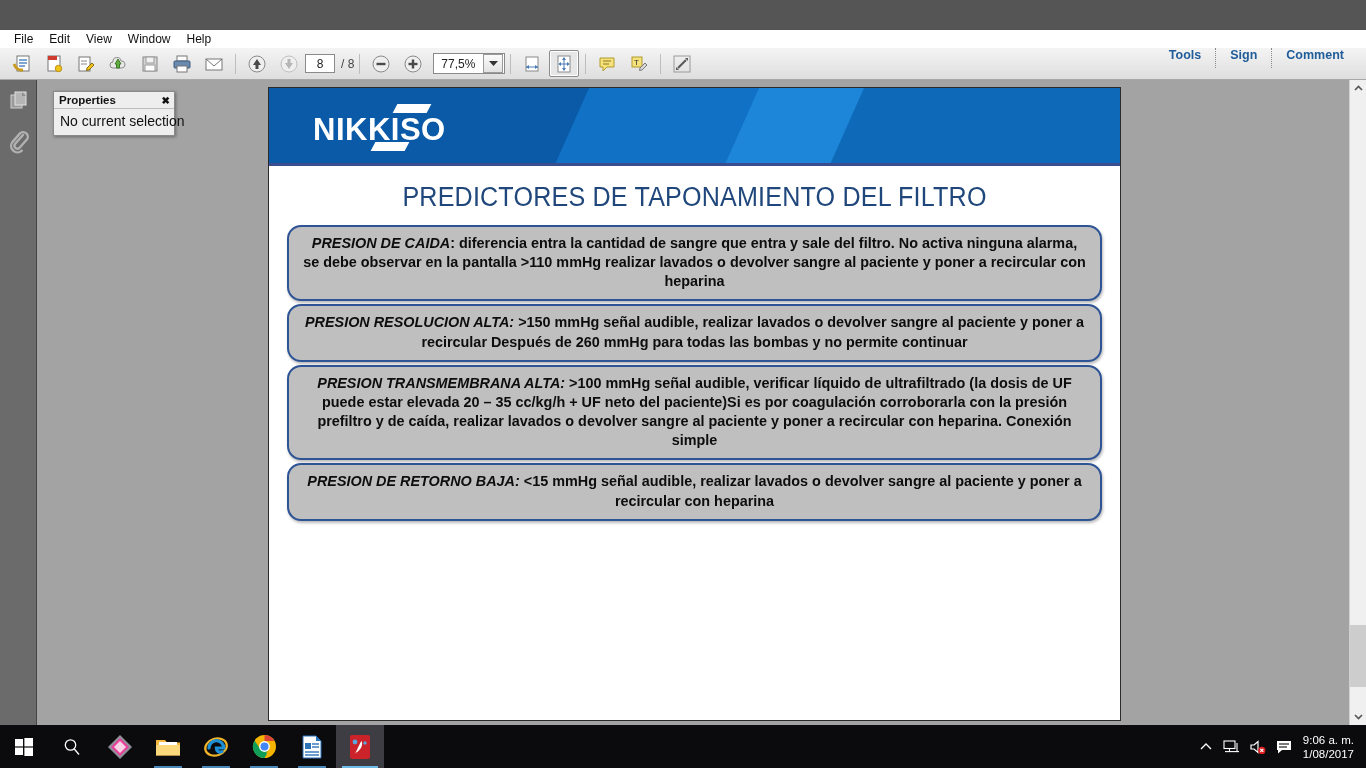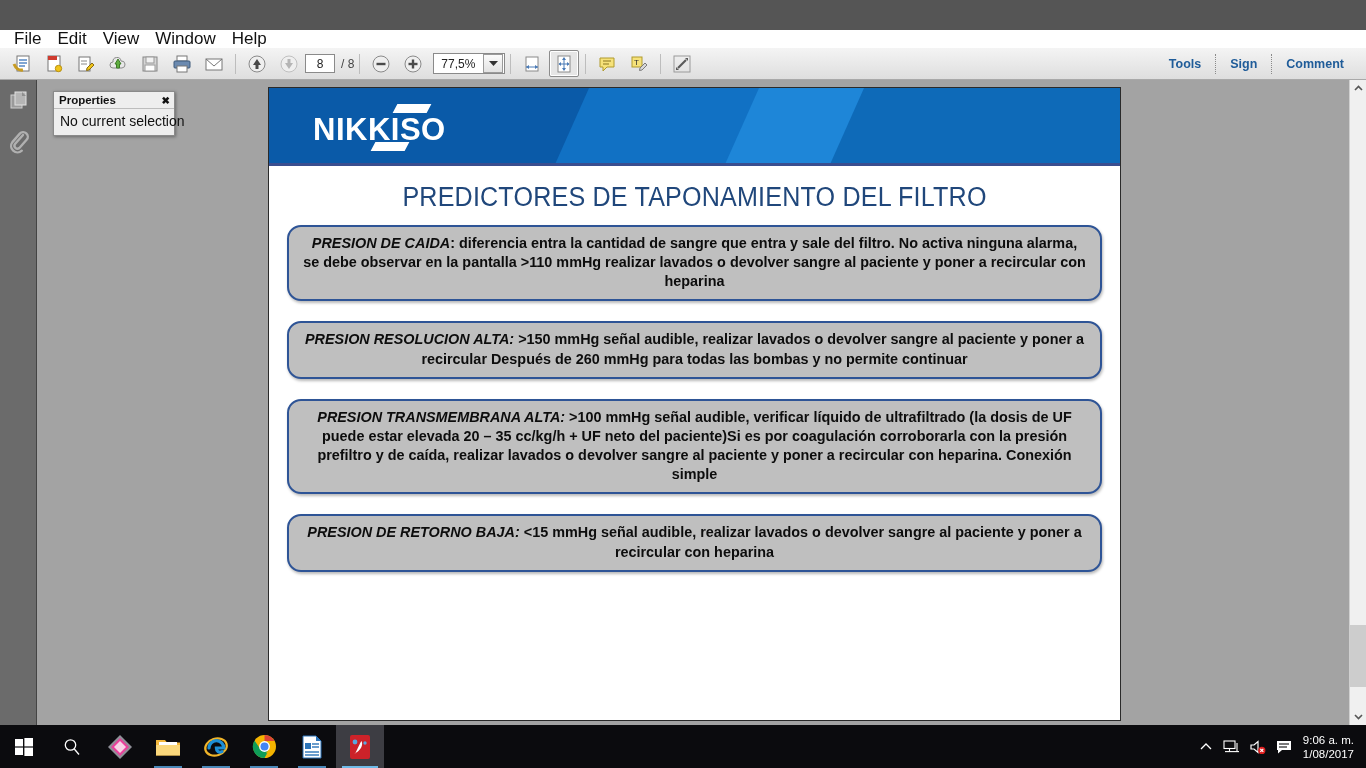--- a/index.html
+++ b/index.html
@@ -16,39 +16,39 @@
   .tb-icon::after{content:"";position:absolute;left:3px;top:8px;width:10px;height:2px;background:#c9322a;
                   box-shadow:0 3px 0 #c9322a,0 6px 0 #c9322a;}
   .tb-title{font-size:12.5px;color:#1a1a1a;white-space:nowrap;}
   .wincontrols{position:absolute;right:0;top:0;height:30px;display:flex;}
   .wc{width:46px;height:30px;display:flex;align-items:center;justify-content:center;}
   .wc svg{display:block;}
 
   
   .menubar{position:absolute;left:0;top:30px;width:1366px;height:18px;background:#ffffff;
            display:flex;align-items:center;padding-left:6px;box-sizing:border-box;}
-  .menu-item{font-size:17px;color:#111;padding:1px 8px;cursor:default;}
+  .menu-item{font-size:12px;color:#111;padding:1px 8px;cursor:default;}
 
   
   .toolbar{position:absolute;left:0;top:48px;width:1366px;height:31px;
            background:linear-gradient(to bottom,#f4f4f4 0%,#e9e9e9 50%,#dedede 100%);
            border-bottom:1px solid #a9a9a9;display:flex;align-items:center;}
   .tool{width:30px;height:27px;margin:0 1px;display:flex;align-items:center;justify-content:center;
         border:1px solid transparent;border-radius:2px;box-sizing:border-box;}
   .tool.sel{background:#e6e6e6;border:1px solid #8c8c8c;box-shadow:inset 0 0 0 1px #fff;}
   .tsep{width:1px;height:20px;background:#bdbdbd;margin:0 5px;}
   .pagebox{width:30px;height:19px;border:1px solid #8a8a8a;background:#fff;font-size:12px;
            color:#222;text-align:center;line-height:19px;box-sizing:border-box;}
   .pagetot{font-size:12px;color:#444;margin-left:6px;white-space:nowrap;}
   .zoombox{height:21px;border:1px solid #8a8a8a;background:#fff;display:flex;align-items:center;
            margin-left:4px;box-sizing:border-box;}
   .zoomval{width:48px;text-align:center;font-size:12px;color:#222;}
   .zoomarrow{width:20px;height:19px;margin:0 1px;display:flex;align-items:center;justify-content:center;
              background:linear-gradient(to bottom,#fbfbfb,#e2e2e2);border:1px solid #9a9a9a;box-sizing:border-box;}
-  .tright{position:absolute;right:8px;top:0;height:31px;display:flex;align-items:center;}
+  .tright{position:absolute;right:8px;top:0;height:31px;display:flex;align-items:flex-start;}
   .tr-link{font-size:12.5px;color:#1F5C99;font-weight:bold;padding:0 14px;}
   .tr-sep{width:0;border-left:1px dotted #8a8a8a;height:20px;}
 
   
   .navpane{position:absolute;left:0;top:80px;width:37px;height:645px;background:#6b6b6b;
            border-right:1px solid #444;box-sizing:border-box;}
   .navbtn{width:37px;height:42px;display:flex;align-items:center;justify-content:center;}
 
   
   .viewer{position:absolute;left:37px;top:80px;width:1329px;height:645px;background:#a3a3a3;}
@@ -81,21 +81,21 @@
              transform:skewX(-28deg);}
   .bannerline{width:851px;height:3px;background:#3A4E8F;}
   .bannerline2{width:851px;height:2px;background:#ffffff;}
 
   .slidetitle{text-align:center;font-size:27px;color:#20477B;margin-top:14px;
               font-family:"Liberation Sans Narrow","Liberation Sans",sans-serif;
               transform:scaleX(.93);letter-spacing:.2px;}
 
   .boxes{margin-top:12px;padding:0 18px;}
   .box{background:#BFBFBF;border:2px solid #2E5496;border-radius:14px;
-       box-shadow:1px 2px 3px rgba(0,0,0,.28);margin-bottom:20px;padding:7px 14px 8px 14px;
+       box-shadow:1px 2px 3px rgba(0,0,0,.28);margin-bottom:3px;padding:7px 14px 8px 14px;
        text-align:center;box-sizing:border-box;}
   .box p{margin:0;font-size:14.4px;color:#0d0d0d;line-height:1.33;font-weight:bold;
          font-family:"Liberation Sans Narrow","Liberation Sans",sans-serif;}
   .box .lead{font-style:italic;font-weight:bold;}
 
   .footer{position:absolute;left:0;bottom:0;width:851px;height:34px;}
   .footer .fl1{width:851px;height:4px;background:#2E4A96;}
   .footer .fl2{width:851px;height:2px;background:#ffffff;}
   .footer .fbar{position:relative;width:851px;height:28px;
                 background:linear-gradient(to bottom,#2A3E85 0%,#344A92 45%,#3E57A3 100%);overflow:hidden;}

